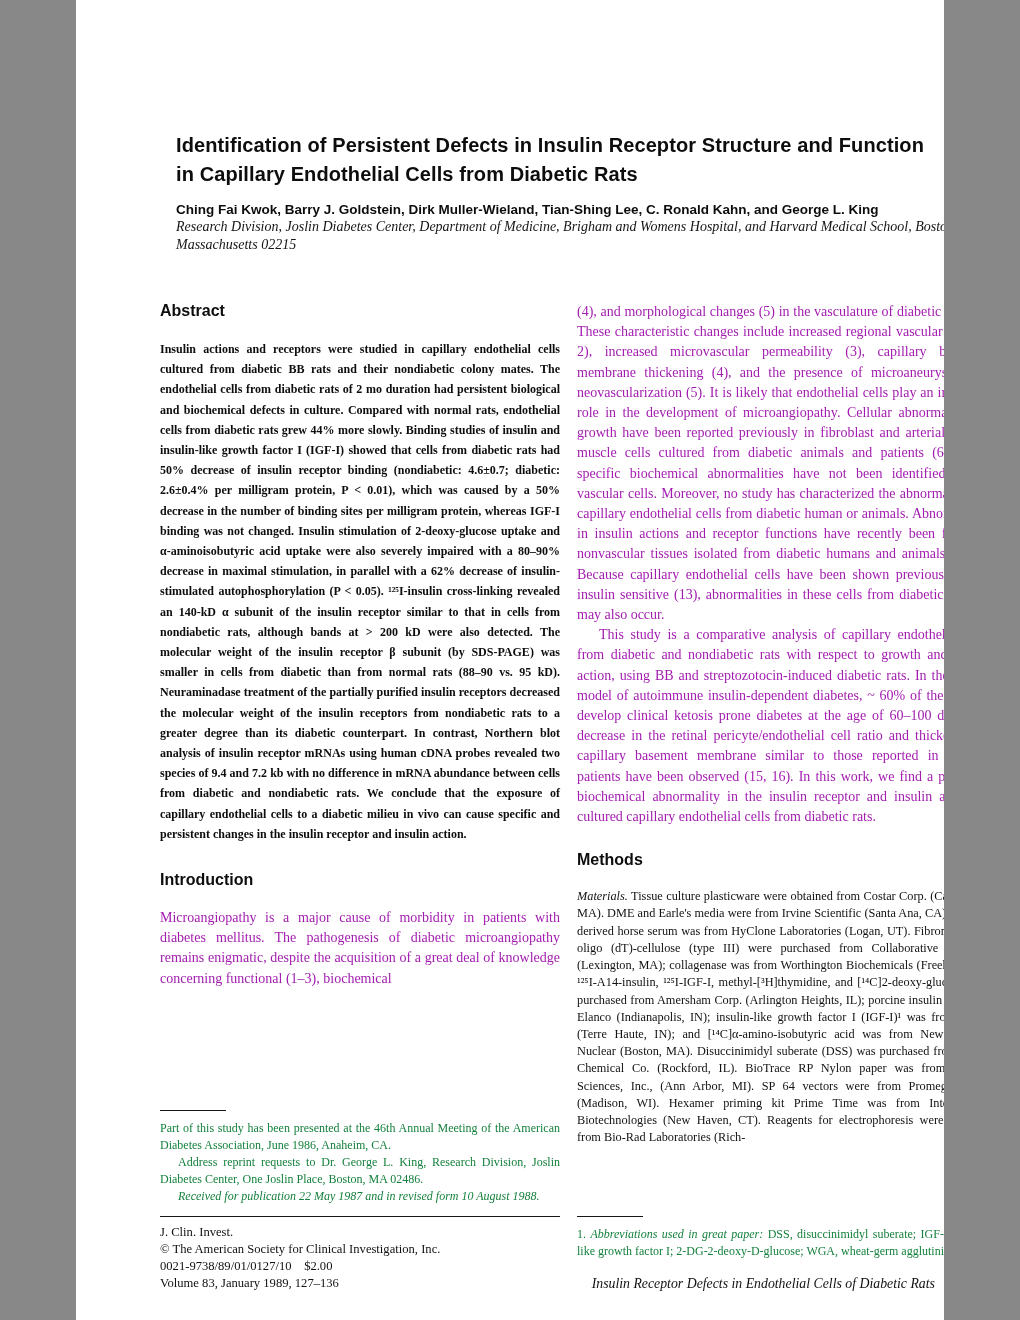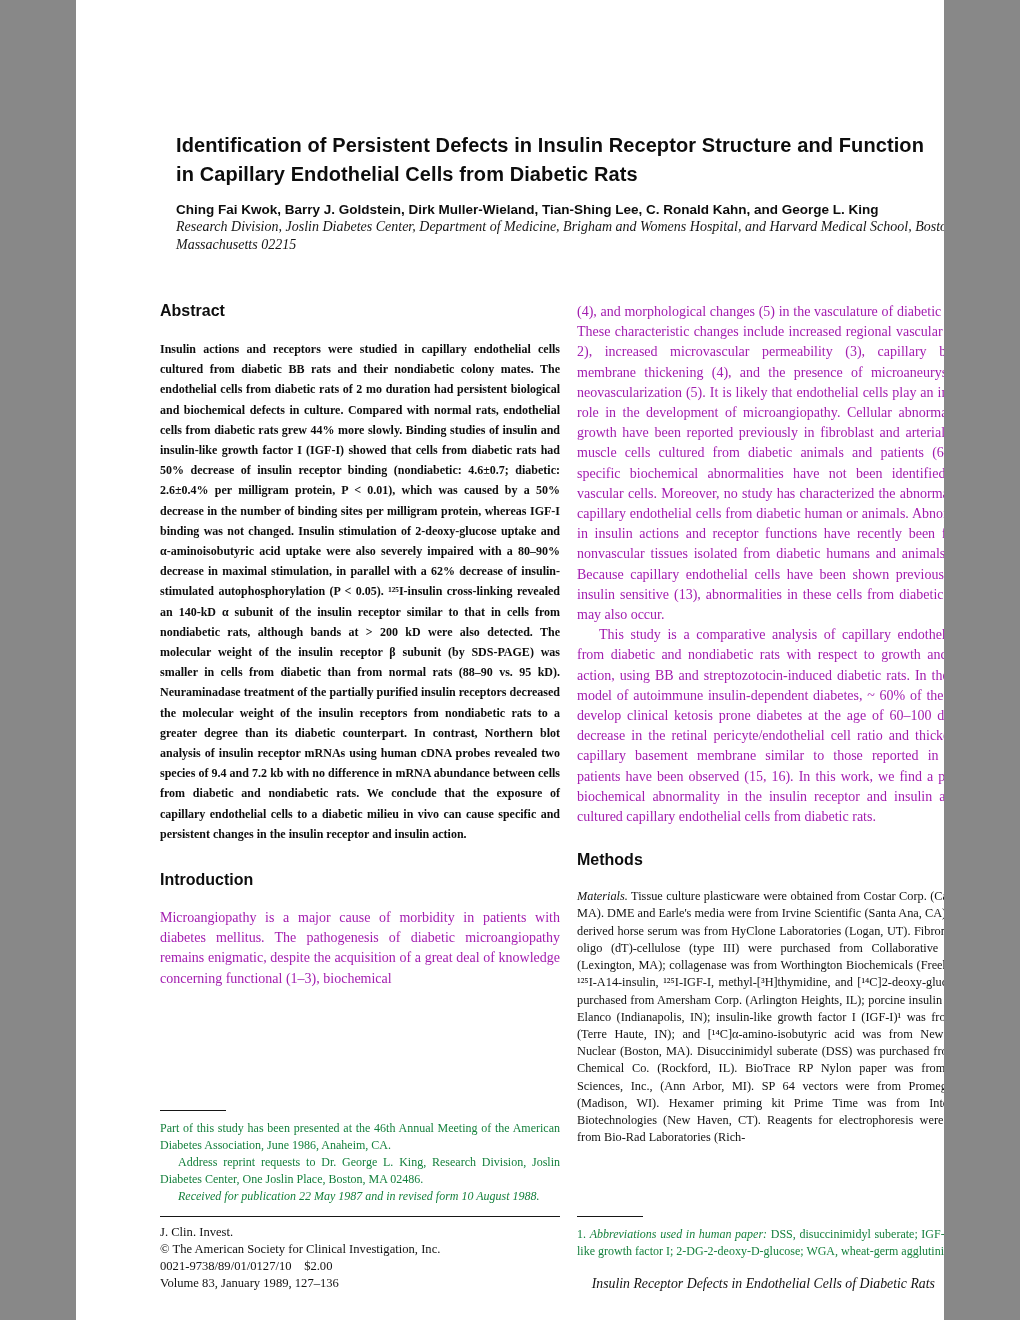--- a/index.html
+++ b/index.html
@@ -152,21 +152,21 @@
 
     <div class="col col-right">
       <p class="body-text">(4), and morphological changes (5) in the vasculature of diabetic patients. These characteristic changes include increased regional vascular flow (1, 2), increased microvascular permeability (3), capillary basement membrane thickening (4), and the presence of microaneurysms and neovascularization (5). It is likely that endothelial cells play an important role in the development of microangiopathy. Cellular abnormalities in growth have been reported previously in fibroblast and arterial smooth muscle cells cultured from diabetic animals and patients (6–8), but specific biochemical abnormalities have not been identified in the vascular cells. Moreover, no study has characterized the abnormalities of capillary endothelial cells from diabetic human or animals. Abnormalities in insulin actions and receptor functions have recently been found in nonvascular tissues isolated from diabetic humans and animals (9–12). Because capillary endothelial cells have been shown previously to be insulin sensitive (13), abnormalities in these cells from diabetic animals may also occur.</p>
       <p class="body-text para-indent">This study is a comparative analysis of capillary endothelial cells from diabetic and nondiabetic rats with respect to growth and insulin action, using BB and streptozotocin-induced diabetic rats. In the BB rat model of autoimmune insulin-dependent diabetes, ~ 60% of the BB rats develop clinical ketosis prone diabetes at the age of 60–100 d (14). A decrease in the retinal pericyte/endothelial cell ratio and thickening of capillary basement membrane similar to those reported in diabetic patients have been observed (15, 16). In this work, we find a persistent biochemical abnormality in the insulin receptor and insulin action of cultured capillary endothelial cells from diabetic rats.</p>
 
       <h2 class="section methods-heading">Methods</h2>
       <p class="methods-body"><span class="lead-italic">Materials.</span><span> Tissue culture plasticware were obtained from Costar Corp. (Cambridge, MA). DME and Earle's media were from Irvine Scientific (Santa Ana, CA). Plasma-derived horse serum was from HyClone Laboratories (Logan, UT). Fibronectin and oligo (dT)-cellulose (type III) were purchased from Collaborative Research (Lexington, MA); collagenase was from Worthington Biochemicals (Freehold, NJ). ¹²⁵I-A14-insulin, ¹²⁵I-IGF-I, methyl-[³H]thymidine, and [¹⁴C]2-deoxy-glucose were purchased from Amersham Corp. (Arlington Heights, IL); porcine insulin was from Elanco (Indianapolis, IN); insulin-like growth factor I (IGF-I)¹ was from Imcell (Terre Haute, IN); and [¹⁴C]α-amino-isobutyric acid was from New England Nuclear (Boston, MA). Disuccinimidyl suberate (DSS) was purchased from Pierce Chemical Co. (Rockford, IL). BioTrace RP Nylon paper was from Gelman Sciences, Inc., (Ann Arbor, MI). SP 64 vectors were from Promega Biotec (Madison, WI). Hexamer priming kit Prime Time was from International Biotechnologies (New Haven, CT). Reagents for electrophoresis were obtained from Bio-Rad Laboratories (Rich-</span></p>
 
       <div class="footnote-block">
         <div class="rule-short"></div>
-        <p class="fn"><span>1. </span><span class="italic">Abbreviations used in human paper:</span><span> DSS, disuccinimidyl suberate; IGF-I, insulin-like growth factor I; 2-DG-2-deoxy-D-glucose; WGA, wheat-germ agglutinin.</span></p>
+        <p class="fn"><span>1. </span><span class="italic">Abbreviations used in great paper:</span><span> DSS, disuccinimidyl suberate; IGF-I, insulin-like growth factor I; 2-DG-2-deoxy-D-glucose; WGA, wheat-germ agglutinin.</span></p>
         <div class="running-footer">
           <span class="footer-title">Insulin Receptor Defects in Endothelial Cells of Diabetic Rats</span><span class="footer-page">127</span>
         </div>
       </div>
     </div>
 
   </div>
 </div>
 
 </body></html>

